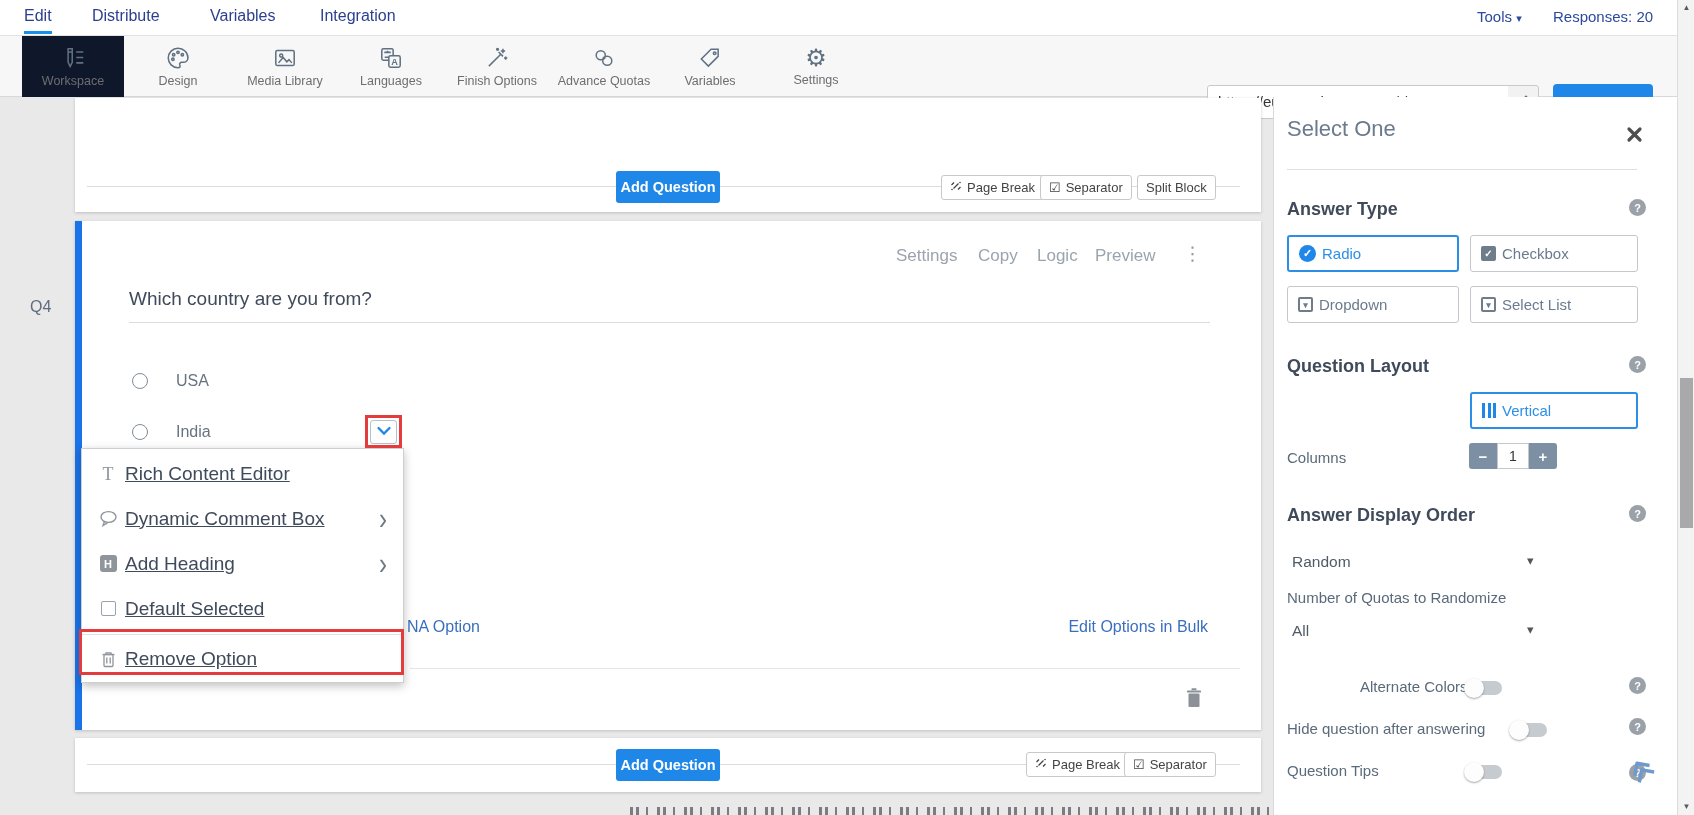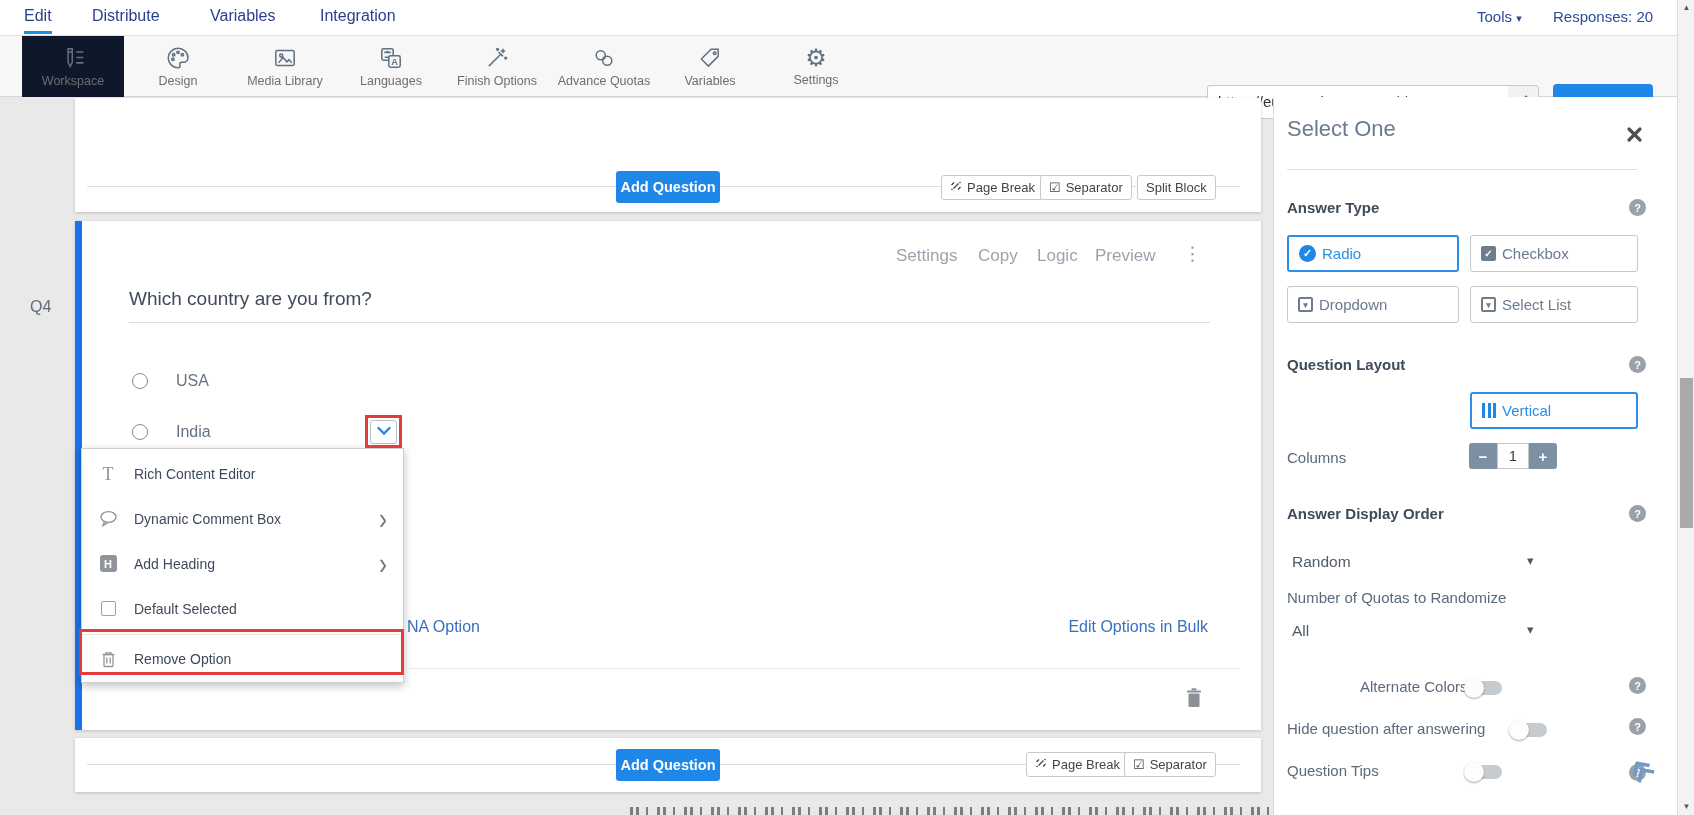--- a/index.html
+++ b/index.html
@@ -55,35 +55,35 @@
 
   .chevbtn{position:absolute;left:370px;top:420px;width:27px;height:24px;background:#fff;border:1px solid #b9c0c7;border-radius:3px;
     display:flex;align-items:center;justify-content:center;cursor:pointer;z-index:4;}
   .redbox{position:absolute;border:3px solid #e23c3c;z-index:6;pointer-events:none;}
 
   
   .menu{position:absolute;left:81px;top:448px;width:323px;background:#fff;border:1px solid #cfcfcf;
     box-shadow:0 3px 9px rgba(0,0,0,.25);z-index:5;padding:2px 0;}
   .mitem{height:45px;display:flex;align-items:center;padding:0 16px 0 14px;cursor:pointer;}
   .mitem .mic{width:24px;display:flex;align-items:center;justify-content:center;}
-  .mitem .mtext{margin-left:14px;font-size:14px;color:#3f4a5a;font-weight:500;}
+  .mitem .mtext{margin-left:5px;font-size:19px;color:#3f4a5a;font-weight:500;text-decoration:underline;}
   .mitem .sub{margin-left:auto;font-size:24px;color:#6f7a85;line-height:1;transform:scaleY(1.3);}
   .mdivider{height:1px;background:#e2e2e2;margin:3px 0;}
   .mcheck{width:15px;height:15px;border:1.6px solid #9aa1a8;border-radius:2px;background:#fff;}
   .hicon{width:17px;height:17px;background:#8f959b;border-radius:3px;color:#fff;font-size:11px;font-weight:700;
     display:flex;align-items:center;justify-content:center;}
   .ticon{font-family:"Liberation Serif",serif;font-size:18px;color:#8f959b;line-height:1;}
 
   .bluelink{position:absolute;font-size:16px;color:#3a6fc0;cursor:pointer;}
 
   
   .panel{position:absolute;left:1273px;top:97px;width:404px;height:718px;background:#fff;border-left:1px solid #d9d9d9;}
   .ptitle{position:absolute;left:1287px;top:116px;font-size:22px;color:#6b7a8d;}
   .pdiv{position:absolute;left:1287px;top:169px;width:350px;height:1px;background:#e0e0e0;}
-  .plabel-b{position:absolute;font-size:15px;font-weight:700;color:#3f4a5a;}
+  .plabel-b{position:absolute;font-size:18px;font-weight:700;color:#3f4a5a;}
   .plabel{position:absolute;font-size:15px;color:#5a6a7a;}
   .helpq{position:absolute;width:17px;height:17px;border-radius:50%;background:#9aa1a8;color:#fff;font-size:11px;font-weight:700;
     display:flex;align-items:center;justify-content:center;cursor:pointer;}
   .typebtn{position:absolute;height:37px;background:#fff;border:1px solid #c3c8cd;border-radius:3px;display:flex;align-items:center;
     gap:6px;padding:0 10px;font-size:15px;color:#6b7a8d;cursor:pointer;}
   .typebtn.sel{border:2px solid #2b8fe8;color:#2b8fe8;}
   .sqicon{width:15px;height:15px;background:#6f7d8a;border-radius:2px;color:#fff;font-size:10px;font-weight:700;
     display:flex;align-items:center;justify-content:center;flex:none;}
   .sqicon.outl{background:#fff;border:2px solid #6f7d8a;color:#6f7d8a;font-size:9px;}
   .circicon{width:17px;height:17px;background:#1f87e8;border-radius:50%;color:#fff;font-size:11px;font-weight:700;

